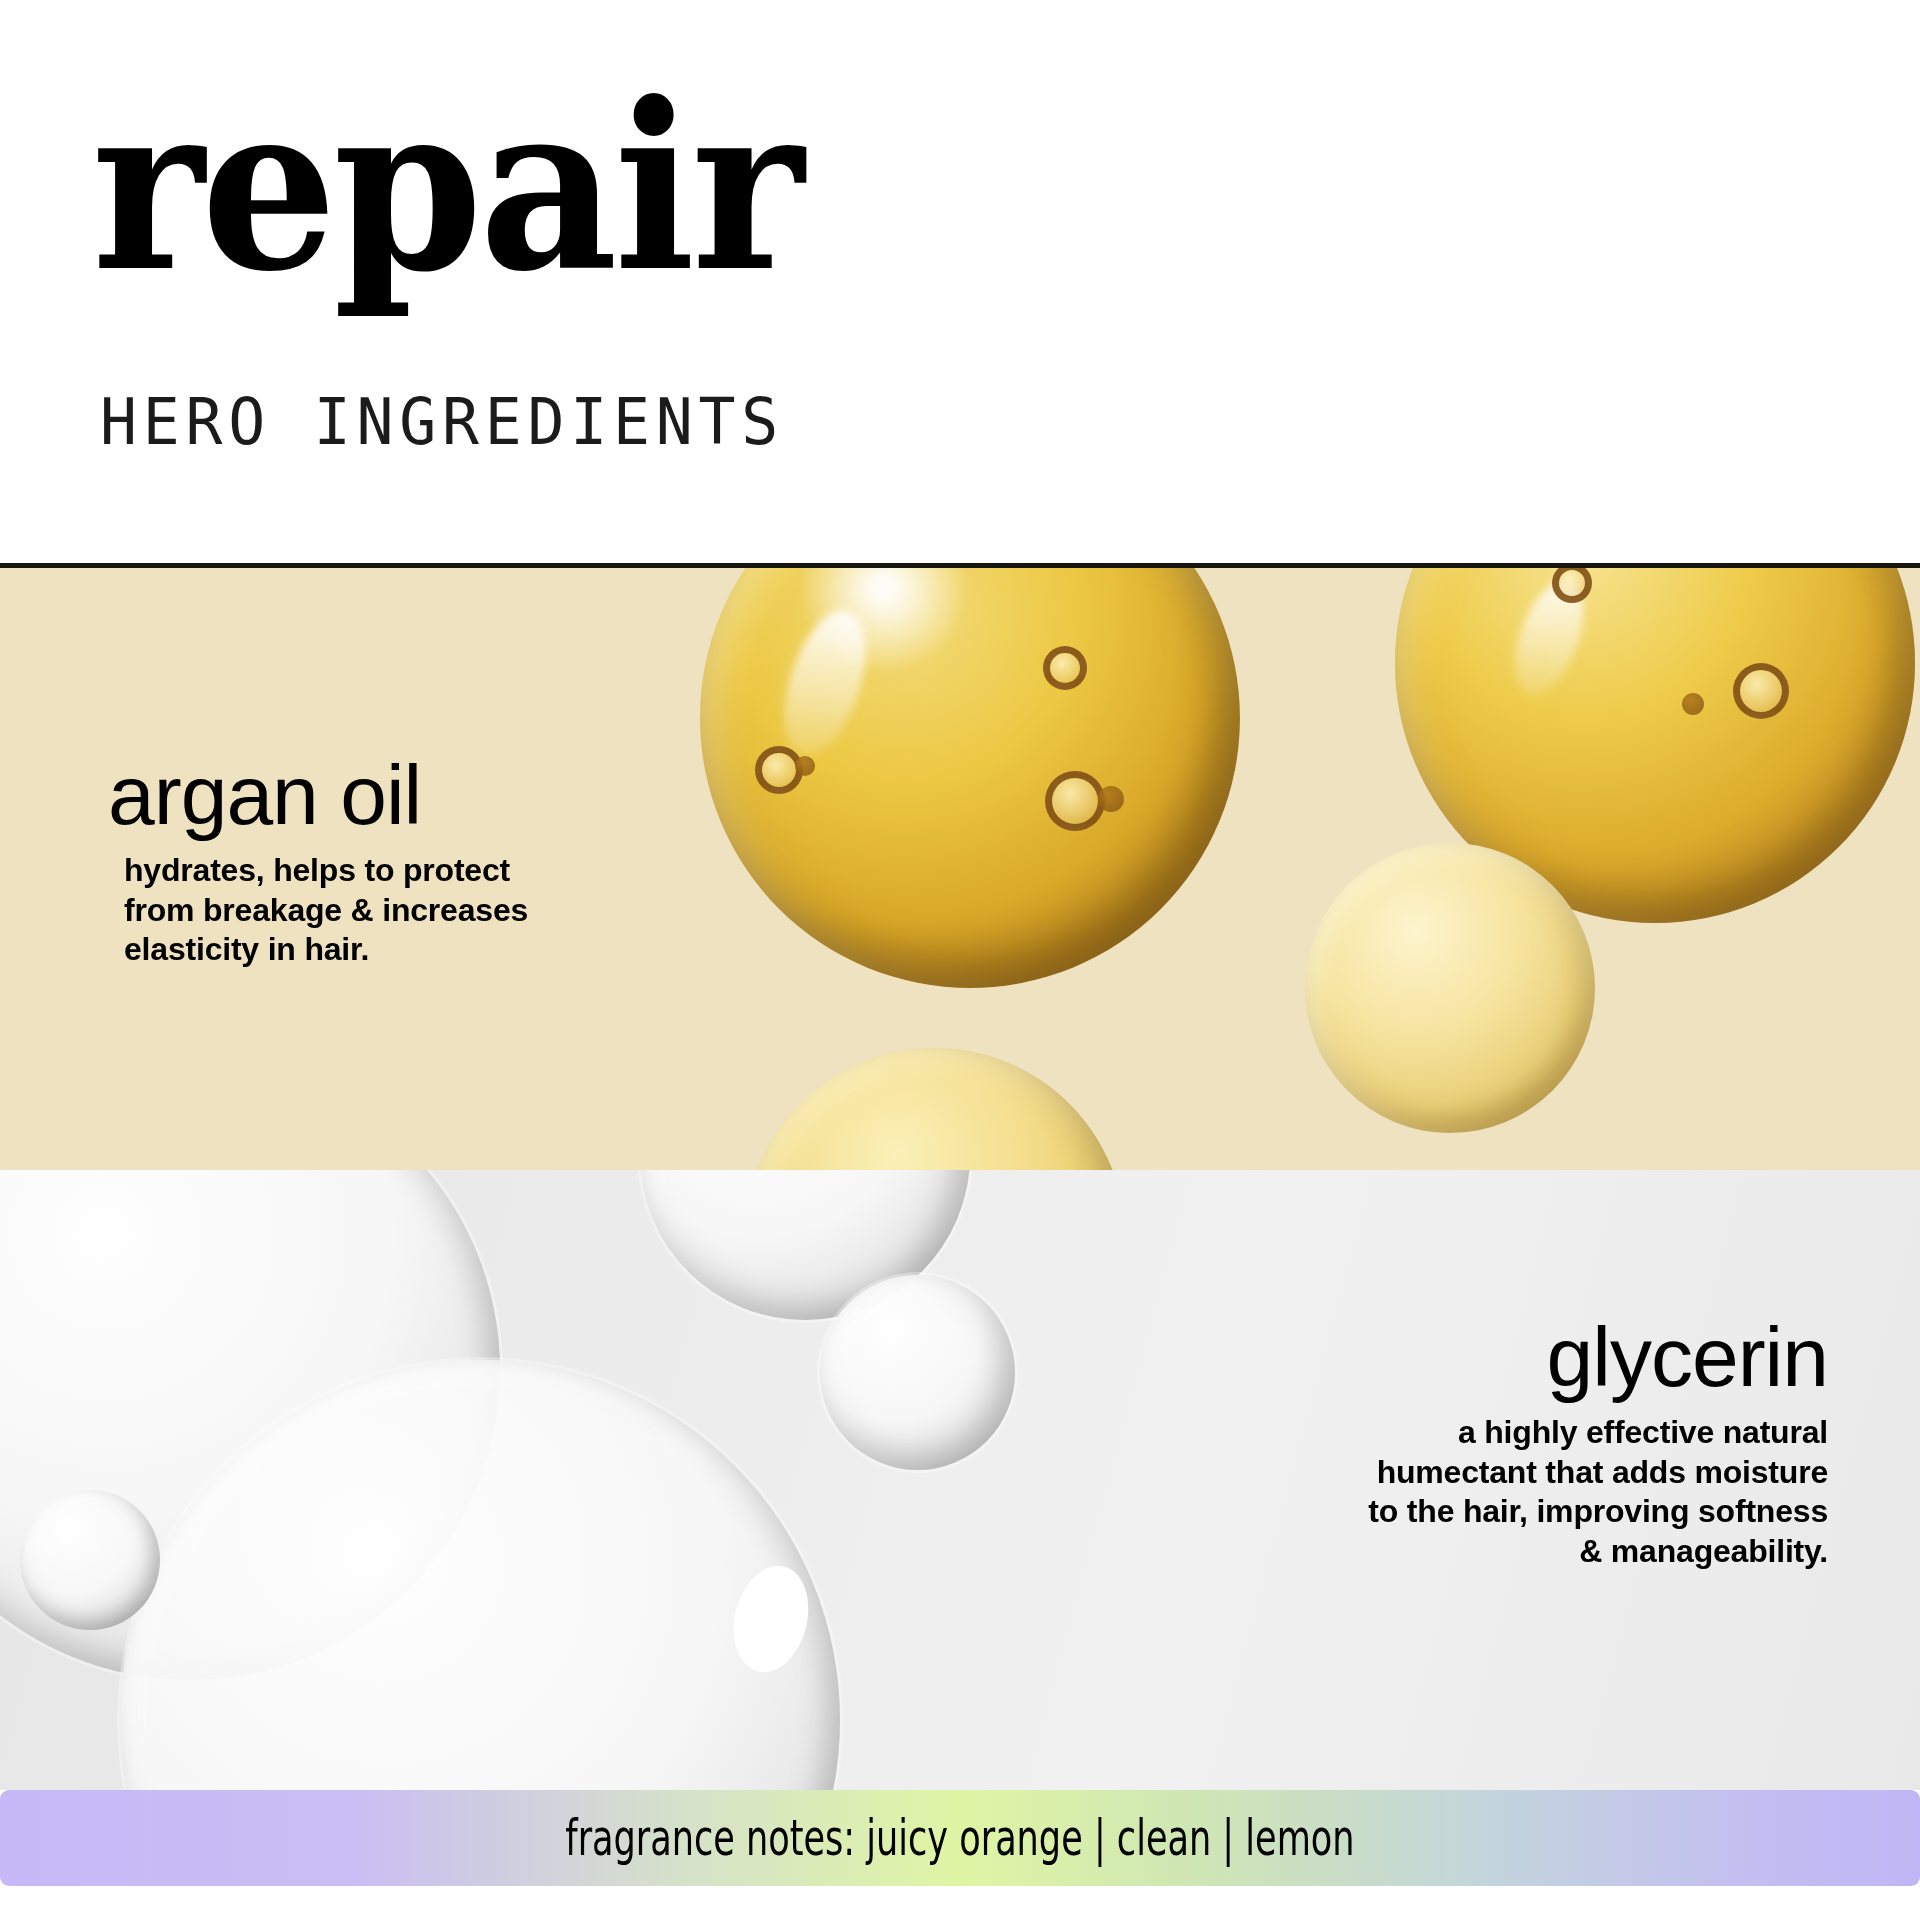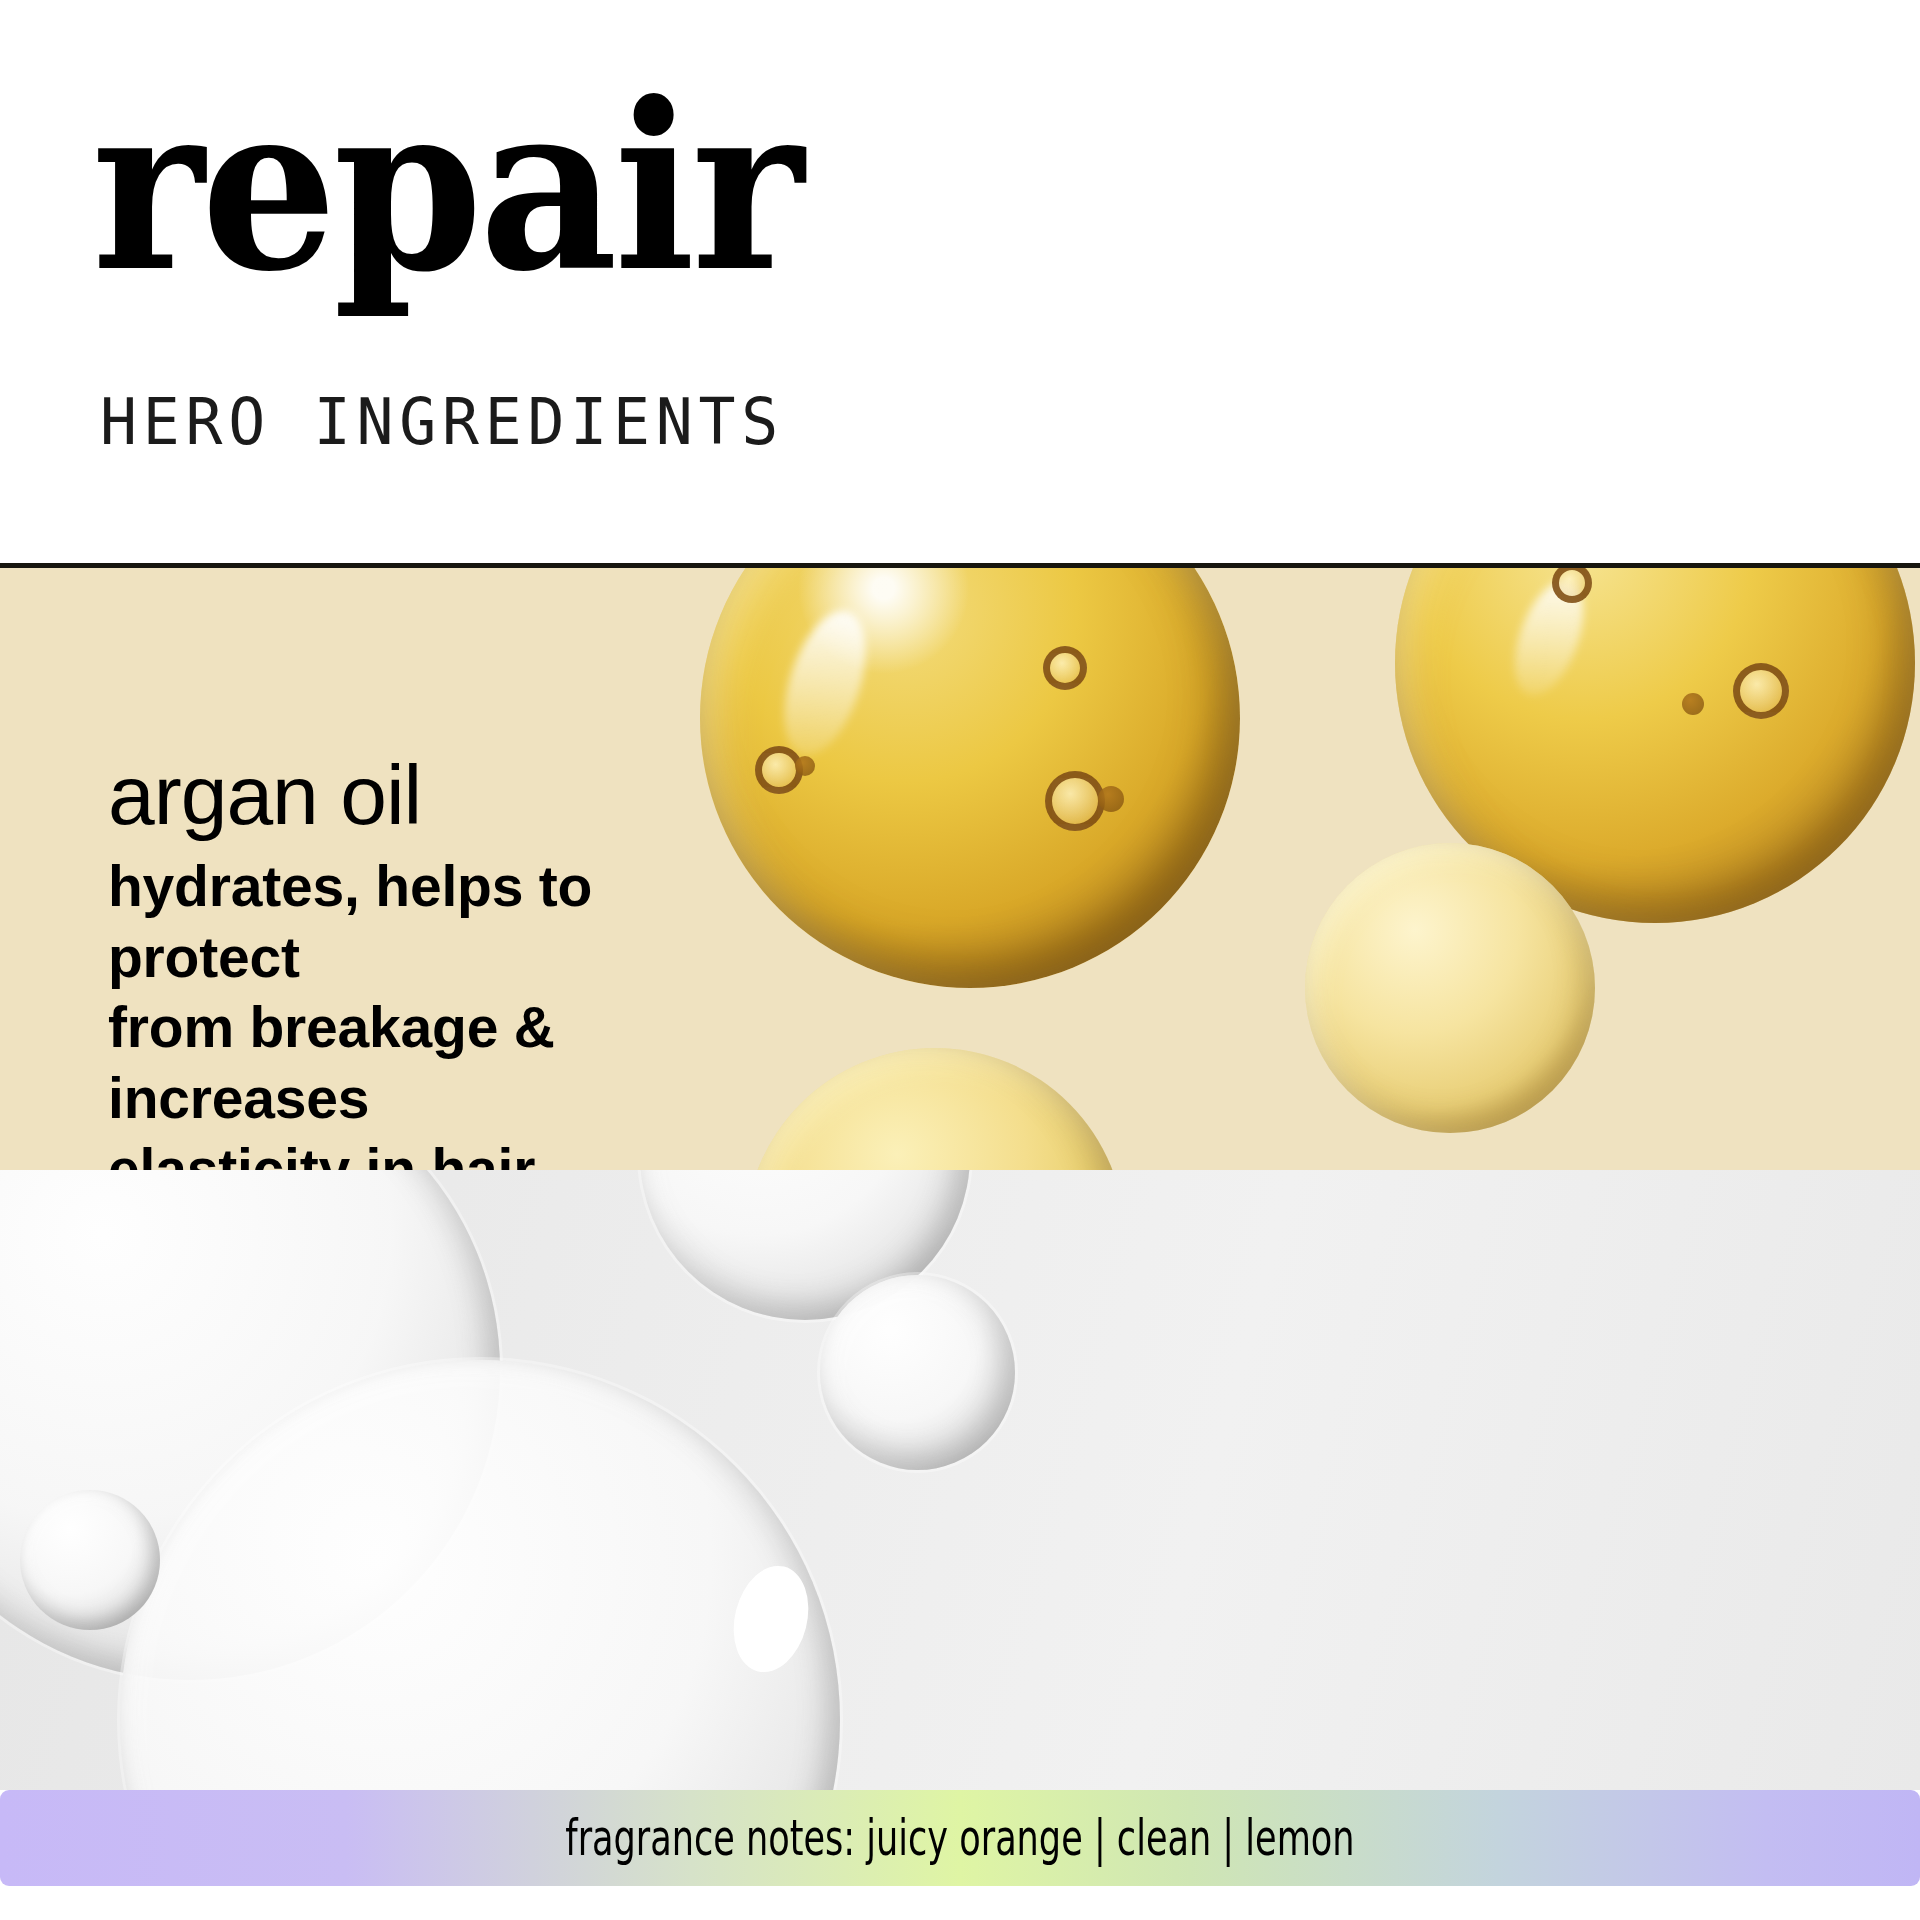--- a/index.html
+++ b/index.html
@@ -182,24 +182,24 @@
     color: #000000;
     font-size: 84px;
     line-height: 1.0;
     letter-spacing: -1px;
     margin: 0;
   }
   .ing-desc {
     font-family: "Liberation Sans", sans-serif;
     font-weight: 700;
     color: #000000;
-    font-size: 57px;
+    font-size: 32px;
     line-height: 1.24;
     letter-spacing: -0.2px;
-    margin: 14px 0 0 0;
+    margin: 14px 0 0 16px;
     white-space: pre-line;
   }
   .argan-text { left: 108px; top: 185px; text-align: left; width: 620px; }
   .glycerin-text { right: 92px; top: 145px; text-align: right; width: 680px; }
 
   
   .footer {
     position: absolute;
     left: 0; top: 1790px;
     width: 1920px;
@@ -267,19 +267,26 @@
   <div class="glycerin">
     <div class="argan-art">
       <div class="gbub gbub-3"></div>
       <div class="gbub gbub-1"></div>
       <div class="gbub gbub-4"></div>
       <div class="gbub gbub-2"></div>
       <div class="gbub gbub-5"></div>
       <div class="gloss-oval"></div>
     </div>
 
+    <div class="ing-block glycerin-text">
+      <div class="ing-name">glycerin</div>
+      <div class="ing-desc">a highly effective natural
+humectant that adds moisture
+to the hair, improving softness
+&amp; manageability.</div>
+    </div>
   </div>
 
   <div class="footer">
     <div class="footer-text">fragrance notes: juicy orange | clean | lemon</div>
   </div>
 
 </div>
 
 </body></html>

